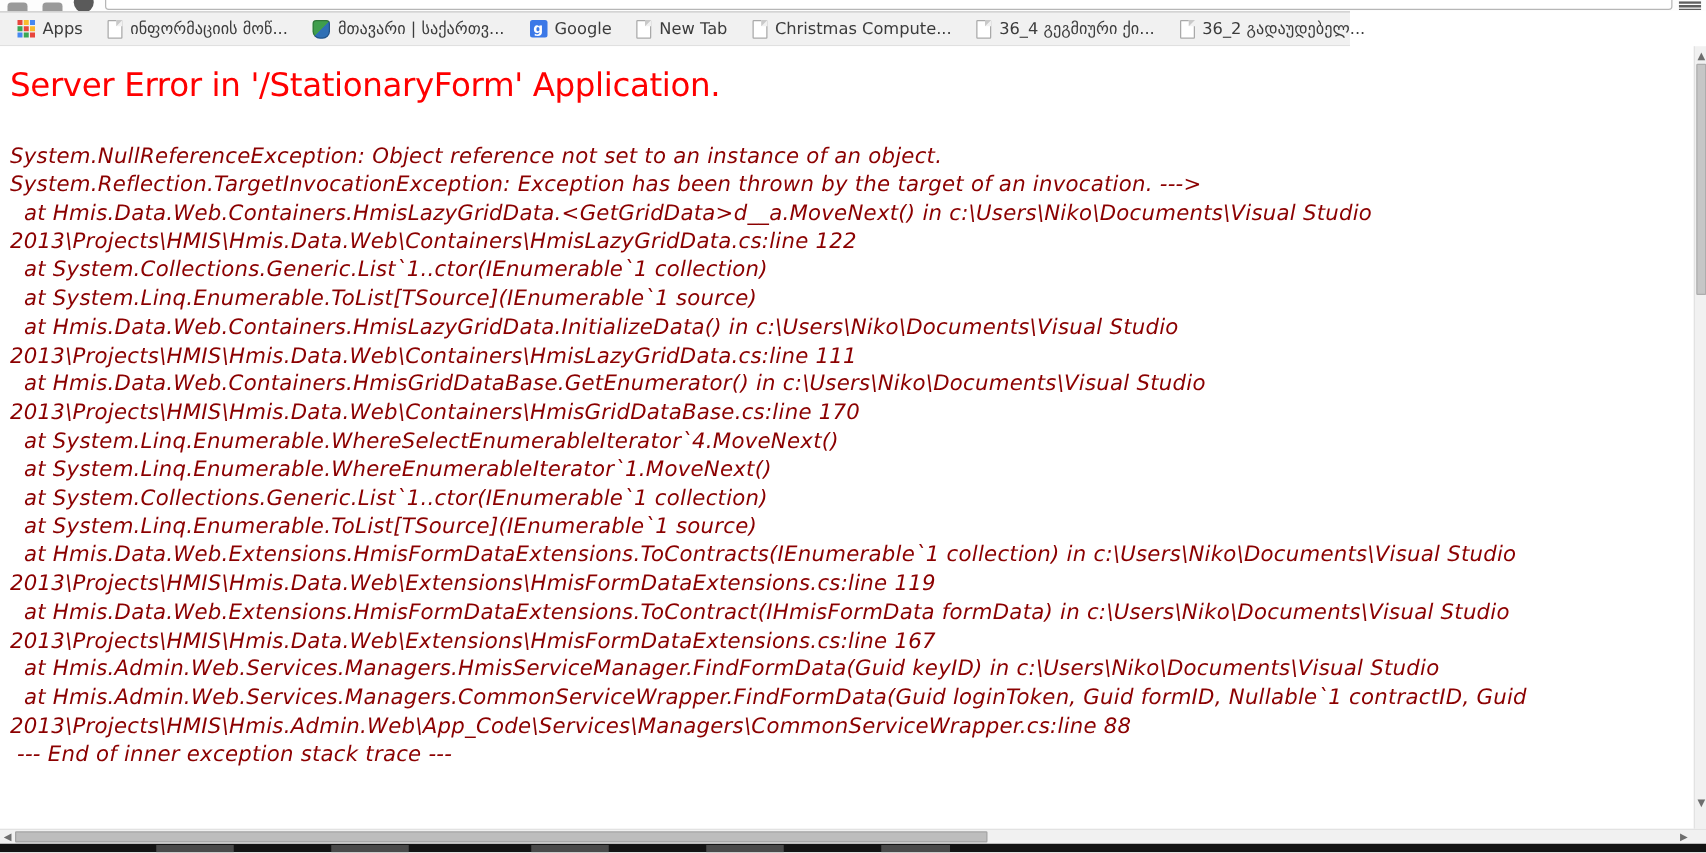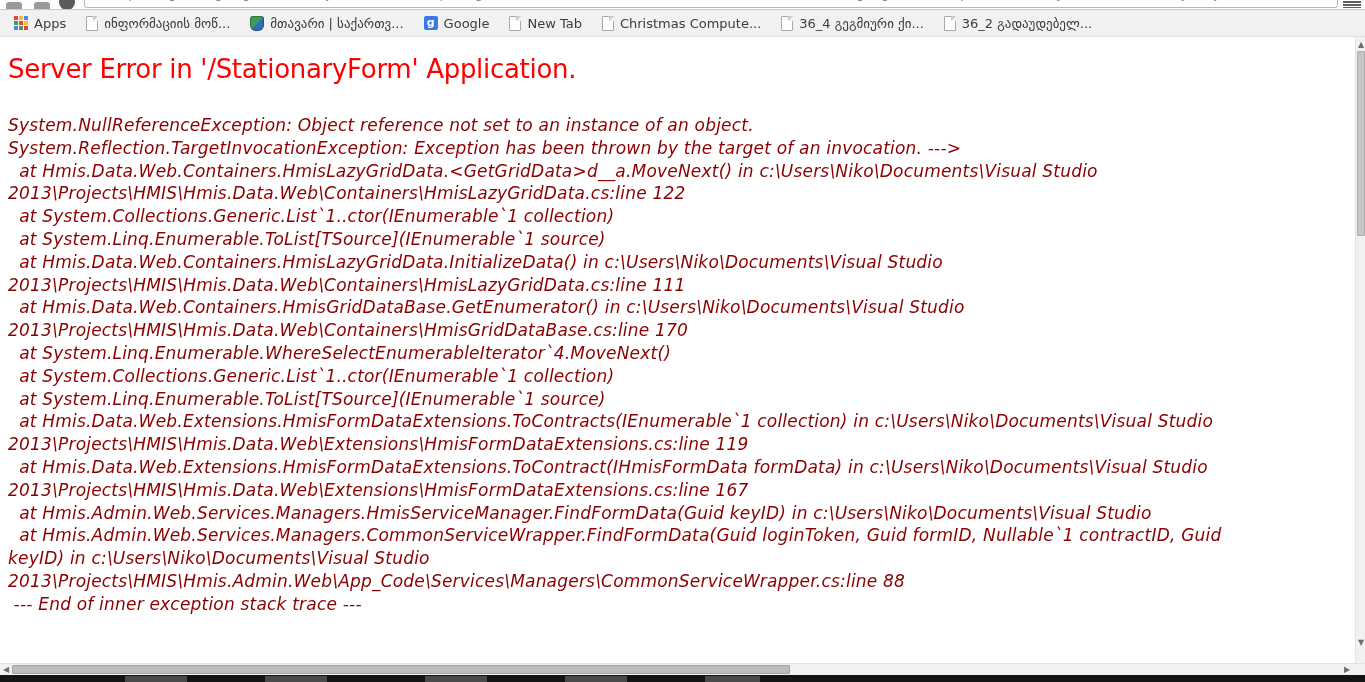--- a/index.html
+++ b/index.html
@@ -13,21 +13,21 @@
   .stub-back { left:6px; top:2px; width:16px; height:10px; }
   .stub-fwd  { left:34px; top:2px; width:16px; height:10px; }
   .stub-reload { left:59px; top:-6px; width:16px; height:16px; border-radius:50%; background:#5a5a5a; }
   .omnibox { position:absolute; left:84px; top:-26px; width:1254px; height:34px; border:1px solid #b6b6b6; border-radius:3px; background:#fff; }
   .url-text { position:absolute; left:30px; top:11px; font-size:13px; color:#8a8a8a; white-space:nowrap; letter-spacing:.2px; }
   .star-glyph { position:absolute; right:10px; top:8px; font-size:15px; color:#9a9a9a; }
   .menu-stub { position:absolute; right:4px; top:1px; width:18px; height:7px; overflow:hidden; }
   .menu-stub i { display:block; height:2px; margin-bottom:1px; background:#5f5f5f; }
 
   
-  .bookmarks-bar { position:absolute; left:0; top:9px; width:1365px; height:28px;
+  .bookmarks-bar { position:absolute; left:0; top:9px; width:1080px; height:28px;
     background:#f1f1f1; border-top:1px solid #c9c9c9; border-bottom:1px solid #e0e0e0;
     display:flex; align-items:center; padding:0 6px; gap:4px; }
   .bm-item { display:flex; align-items:center; gap:6px; padding:3px 8px; border-radius:2px;
     font-size:13px; color:#3c3c3c; white-space:nowrap; cursor:default; }
   .apps-grid { display:grid; grid-template-columns:repeat(3,4px); grid-template-rows:repeat(3,4px); gap:1px; }
   .apps-grid i { display:block; width:4px; height:4px; }
   .apps-grid i:nth-child(1){background:#e8453c}.apps-grid i:nth-child(2){background:#f9bb2d}
   .apps-grid i:nth-child(3){background:#4688f1}.apps-grid i:nth-child(4){background:#3aa757}
   .apps-grid i:nth-child(5){background:#e8453c}.apps-grid i:nth-child(6){background:#f9bb2d}
   .apps-grid i:nth-child(7){background:#4688f1}.apps-grid i:nth-child(8){background:#3aa757}
@@ -138,29 +138,29 @@
       <div class="sline">System.Reflection.TargetInvocationException: Exception has been thrown by the target of an invocation. ---&gt;</div>
       <div class="sline">  at Hmis.Data.Web.Containers.HmisLazyGridData.&lt;GetGridData&gt;d__a.MoveNext() in c:\Users\Niko\Documents\Visual Studio</div>
       <div class="sline">2013\Projects\HMIS\Hmis.Data.Web\Containers\HmisLazyGridData.cs:line 122</div>
       <div class="sline">  at System.Collections.Generic.List`1..ctor(IEnumerable`1 collection)</div>
       <div class="sline">  at System.Linq.Enumerable.ToList[TSource](IEnumerable`1 source)</div>
       <div class="sline">  at Hmis.Data.Web.Containers.HmisLazyGridData.InitializeData() in c:\Users\Niko\Documents\Visual Studio</div>
       <div class="sline">2013\Projects\HMIS\Hmis.Data.Web\Containers\HmisLazyGridData.cs:line 111</div>
       <div class="sline">  at Hmis.Data.Web.Containers.HmisGridDataBase.GetEnumerator() in c:\Users\Niko\Documents\Visual Studio</div>
       <div class="sline">2013\Projects\HMIS\Hmis.Data.Web\Containers\HmisGridDataBase.cs:line 170</div>
       <div class="sline">  at System.Linq.Enumerable.WhereSelectEnumerableIterator`4.MoveNext()</div>
+      <div class="sline">  at System.Linq.Enumerable.WhereEnumerableIterator`1.MoveNext()</div>
       <div class="sline">  at System.Collections.Generic.List`1..ctor(IEnumerable`1 collection)</div>
       <div class="sline">  at System.Linq.Enumerable.ToList[TSource](IEnumerable`1 source)</div>
       <div class="sline">  at Hmis.Data.Web.Extensions.HmisFormDataExtensions.ToContracts(IEnumerable`1 collection) in c:\Users\Niko\Documents\Visual Studio</div>
       <div class="sline">2013\Projects\HMIS\Hmis.Data.Web\Extensions\HmisFormDataExtensions.cs:line 119</div>
       <div class="sline">  at Hmis.Data.Web.Extensions.HmisFormDataExtensions.ToContract(IHmisFormData formData) in c:\Users\Niko\Documents\Visual Studio</div>
       <div class="sline">2013\Projects\HMIS\Hmis.Data.Web\Extensions\HmisFormDataExtensions.cs:line 167</div>
       <div class="sline">  at Hmis.Admin.Web.Services.Managers.HmisServiceManager.FindFormData(Guid keyID) in c:\Users\Niko\Documents\Visual Studio</div>
       <div class="sline">  at Hmis.Admin.Web.Services.Managers.CommonServiceWrapper.FindFormData(Guid loginToken, Guid formID, Nullable`1 contractID, Guid</div>
-      <div class="sline">keyID) in c:\Users\Niko\Documents\Visual Studio</div>
       <div class="sline">2013\Projects\HMIS\Hmis.Admin.Web\App_Code\Services\Managers\CommonServiceWrapper.cs:line 88</div>
       <div class="sline"> --- End of inner exception stack trace ---</div>
     </div>
   </div>
 
   <div class="vscroll">
     <div class="v-up">▲</div>
     <div class="v-thumb"></div>
     <div class="v-down">▼</div>
   </div>

